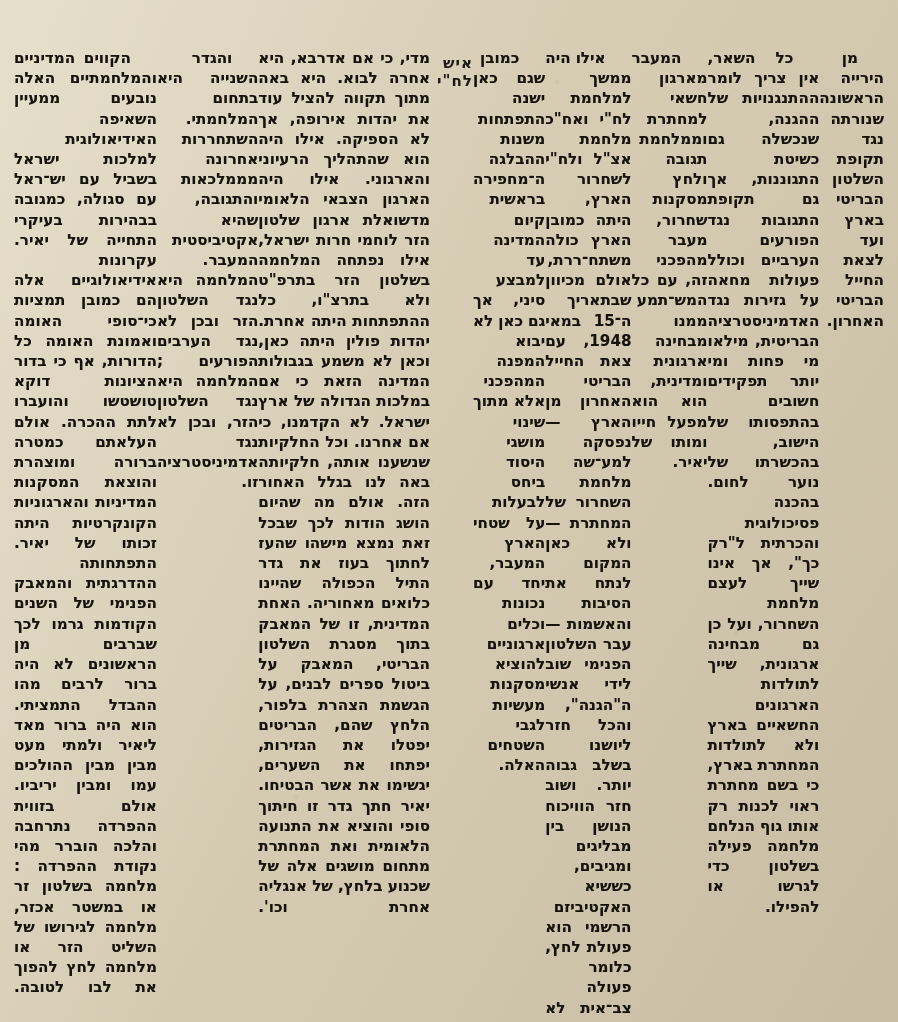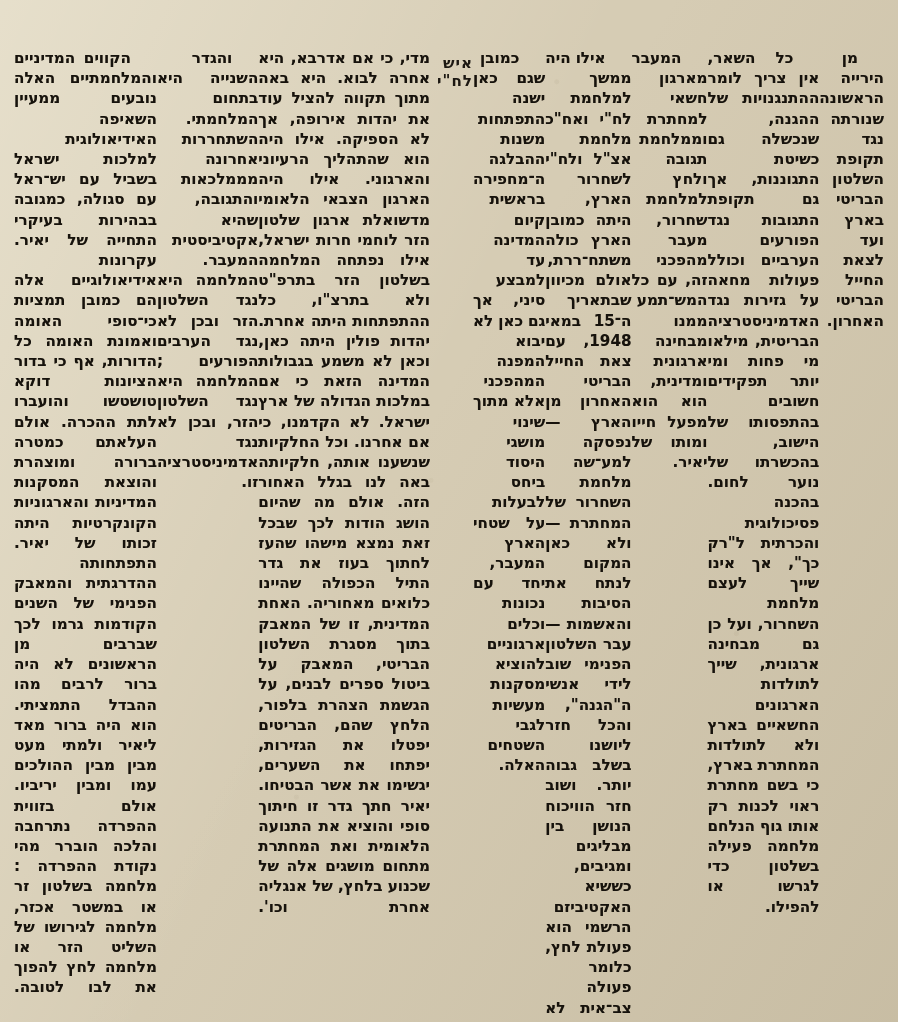--- a/index.html
+++ b/index.html
@@ -78,21 +78,21 @@
 <body>
 
 <div class="page">
   <div class="grain"></div>
 
   <div class="columns">
 
     <div class="col col-right">
       <p class="para">מן הירייה הראשונה שנורתה נגד תקופת השלטון הבריטי בארץ ועד לצאת החייל הבריטי האחרון.</p>
       <p class="para">כל השאר, אין צריך לומר ההתנגנויות של ההגנה, שנכשלה גם כשיטת התגוננות, אך גם תקופת התגובות נגד הפורעים הערביים וכולל פעולות מחאה על גזירות נגד האדמיניסטרציה הבריטית, מילאו מי פחות ומי יותר תפקידים חשובים בהתפסותו של הישוב, בהכשרתו של נוער לחום. בהכנה פסיכולוגית והכרתית ל"רק כך", אך אינו שייך לעצם מלחמת השחרור, ועל כן גם מבחינה ארגונית, שייך לתולדות הארגונים החשאיים בארץ ולא לתולדות המחתרת בארץ, כי בשם מחתרת ראוי לכנות רק אותו גוף הנלחם מלחמה פעילה בשלטון כדי לגרשו או להפילו.</p>
-      <p class="para">המעבר מארגון חשאי למחתרת וממלחמת תגובה ולחץ למלחמת שחרור, מעבר מהפכני זה, עם כל המש־תמע ממנו מבחינה ארגונית ומדינית, הוא הוא מפעל חייו ומותו של יאיר.</p>
+      <p class="para">המעבר מארגון חשאי למחתרת וממלחמת תגובה ולחץ מסקנות שחרור, מעבר מהפכני זה, עם כל המש־תמע ממנו מבחינה ארגונית ומדינית, הוא הוא מפעל חייו ומותו של יאיר.</p>
       <p class="para">אילו היה ממשך למלחמת לח"י ואח"כ מלחמת אצ"ל ולח"י לשחרור הארץ, היתה כמובן הארץ כולה משתח־ררת, אולם מכיוון שבתאריך ה־15 במאי 1948, עם צאת החייל הבריטי האחרון מן הארץ — נפסקה למע־שה מלחמת השחרור של המחתרת — ולא כאן המקום לנתח את הסיבות והאשמות — עבר השלטון הפנימי שוב לידי אנשי ה"הגנה", והכל חזר ליושנו בשלב גבוה יותר. ושוב חזר הוויכוח הנושן בין מבליגים ומגיבים, כששיא האקטיביזם הרשמי הוא פעולת לחץ, כלומר פעולה צב־אית לא לשם שחרור שטחי מולדת, כי אם לשם "חיסול קני מרצחים" (בדיוק כמו בשלב האקטיביסטי של ה־"הגנה") ולשם לחץ על האויב הערבי לעשות שלום עם ישראל בגבולות הקיימים.</p>
       <p class="para">כמובן שגם כאן ישנה התפתחות משנות ההבלגה ה־מחפירה בראשית קיום המדינה עד למבצע סיני, אך גם כאן לא יבוא המפנה המהפכני אלא מתוך שינוי מושגי היסוד ביחס לבעלות על שטחי הארץ המעבר, יחד עם נכונות וכלים ארגוניים להוציא מסקנות מעשיות לגבי השטחים האלה.</p>
       <div class="sig">איש לח"י</div>
     </div>
 
     <div class="col col-left">
       <p class="para noindent">מדי, כי אם אדרבא, היא אחרה לבוא. היא באה מתוך תקווה להציל עוד את יהדות אירופה, אך לא הספיקה. אילו היה הוא שהתהליך הרעיוני והארגוני. אילו היה הארגון הצבאי הלאומי מדשואלת ארגון שלטון הזר לוחמי חרות ישראל, אילו נפתחה המלחמה בשלטון הזר בתרפ"ט ולא בתרצ"ו, כל ההתפתחות היתה אחרת. יהדות פולין היתה כאן, וכאן לא משמע בגבולות המדינה הזאת כי אם במלכות הגדולה של ארץ ישראל. לא הקדמנו, כי אם אחרנו. וכל החלקיות שנשענו אותה, חלקיותה באה לנו בגלל האחור הזה. אולם מה שהיום הושג הודות לכך שבכל זאת נמצא מישהו שהעז לחתוך בעוז את גדר התיל הכפולה שהיינו כלואים מאחוריה. האחת המדינית, זו של המאבק בתוך מסגרת השלטון הבריטי, המאבק על ביטול ספרים לבנים, על הגשמת הצהרת בלפור, הלחץ שהם, הבריטים יפטלו את הגזירות, יפתחו את השערים, יגשימו את אשר הבטיחו. יאיר חתך גדר זו חיתוך סופי והוציא את התנועה הלאומית ואת המחתרת מתחום מושגים אלה של שכנוע בלחץ, של אנגליה אחרת וכו'.</p>
       <p class="para">והגדר השנייה היא בתחום המלחמתי. השתחררות אחרונה מממלכאות והתגובה, שהיא אקטיביסטית המעבר. המלחמה היא נגד השלטון הזר ובכן לא נגד הערבים הפורעים ; המלחמה היא נגד השלטון הזר, ובכן לא נגד אדמיניסטרציה זו.</p>
       <p class="para">הקווים המדיניים והמלחמתיים האלה נובעים ממעיין השאיפה האידיאולוגית למלכות ישראל בשביל עם יש־ראל עם סגולה, כמגובה בבהירות בעיקרי התחייה של יאיר. עקרונות אידיאולוגיים אלה הם כמובן תמציות כי־סופי האומה ואמונת האומה כל הדורות, אף כי בדור הציונות דוקא טושטשו והועברו לתת ההכרה. אולם העלאתם כמטרה ברורה ומוצהרת והוצאת המסקנות המדיניות והארגוניות הקונקרטיות היתה זכותו של יאיר. התפתחותה ההדרגתית והמאבק הפנימי של השנים הקודמות גרמו לכך שברבים מן הראשונים לא היה ברור לרבים מהו ההבדל התמציתי. הוא היה ברור מאד ליאיר ולמתי מעט מבין מבין ההולכים עמו ומבין יריביו. אולם בזווית ההפרדה נתרחבה והלכה הוברר מהי נקודת ההפרדה : מלחמה בשלטון זר או במשטר אכזר, מלחמה לגירושו של השליט הזר או מלחמה לחץ להפוך את לבו לטובה.</p>
     </div>

